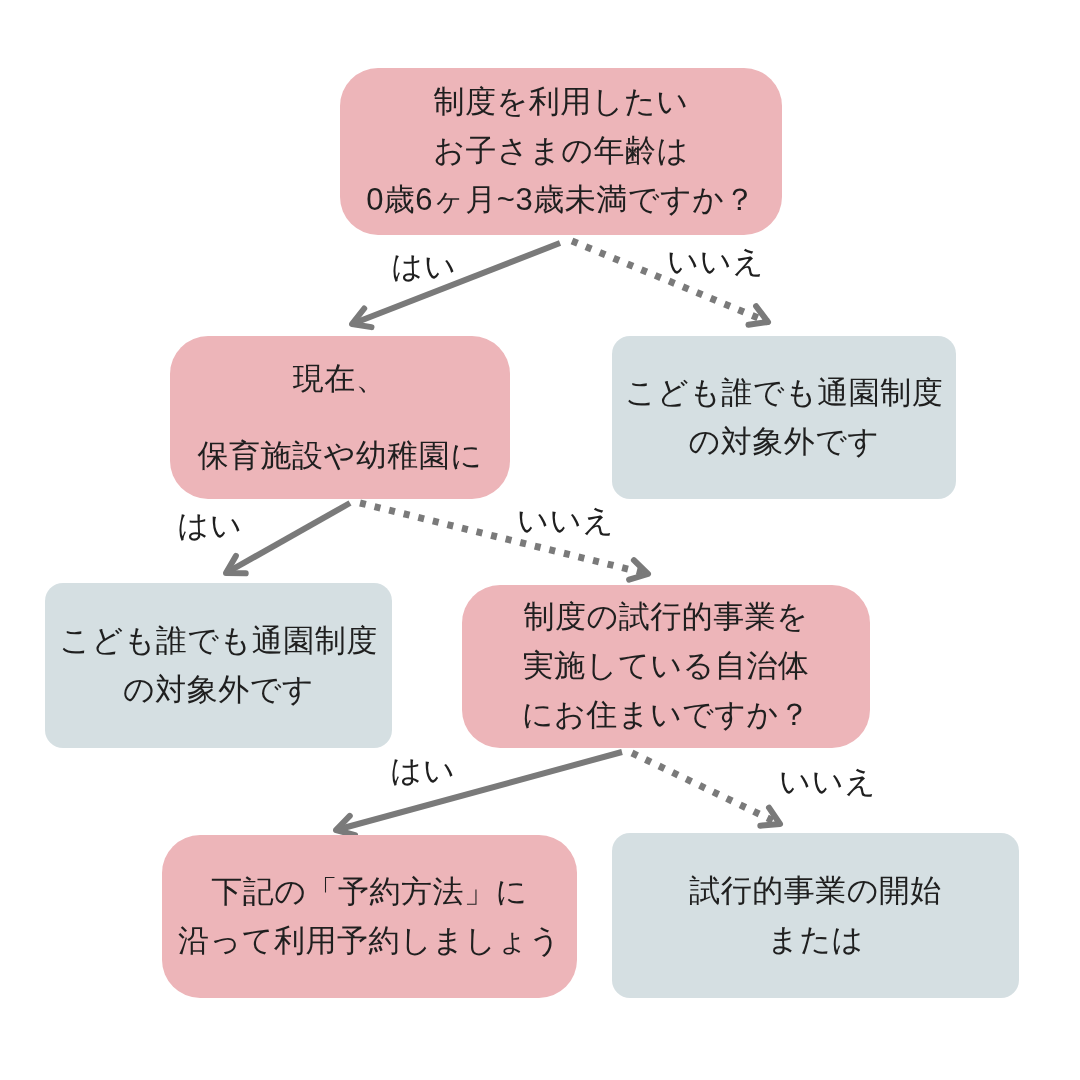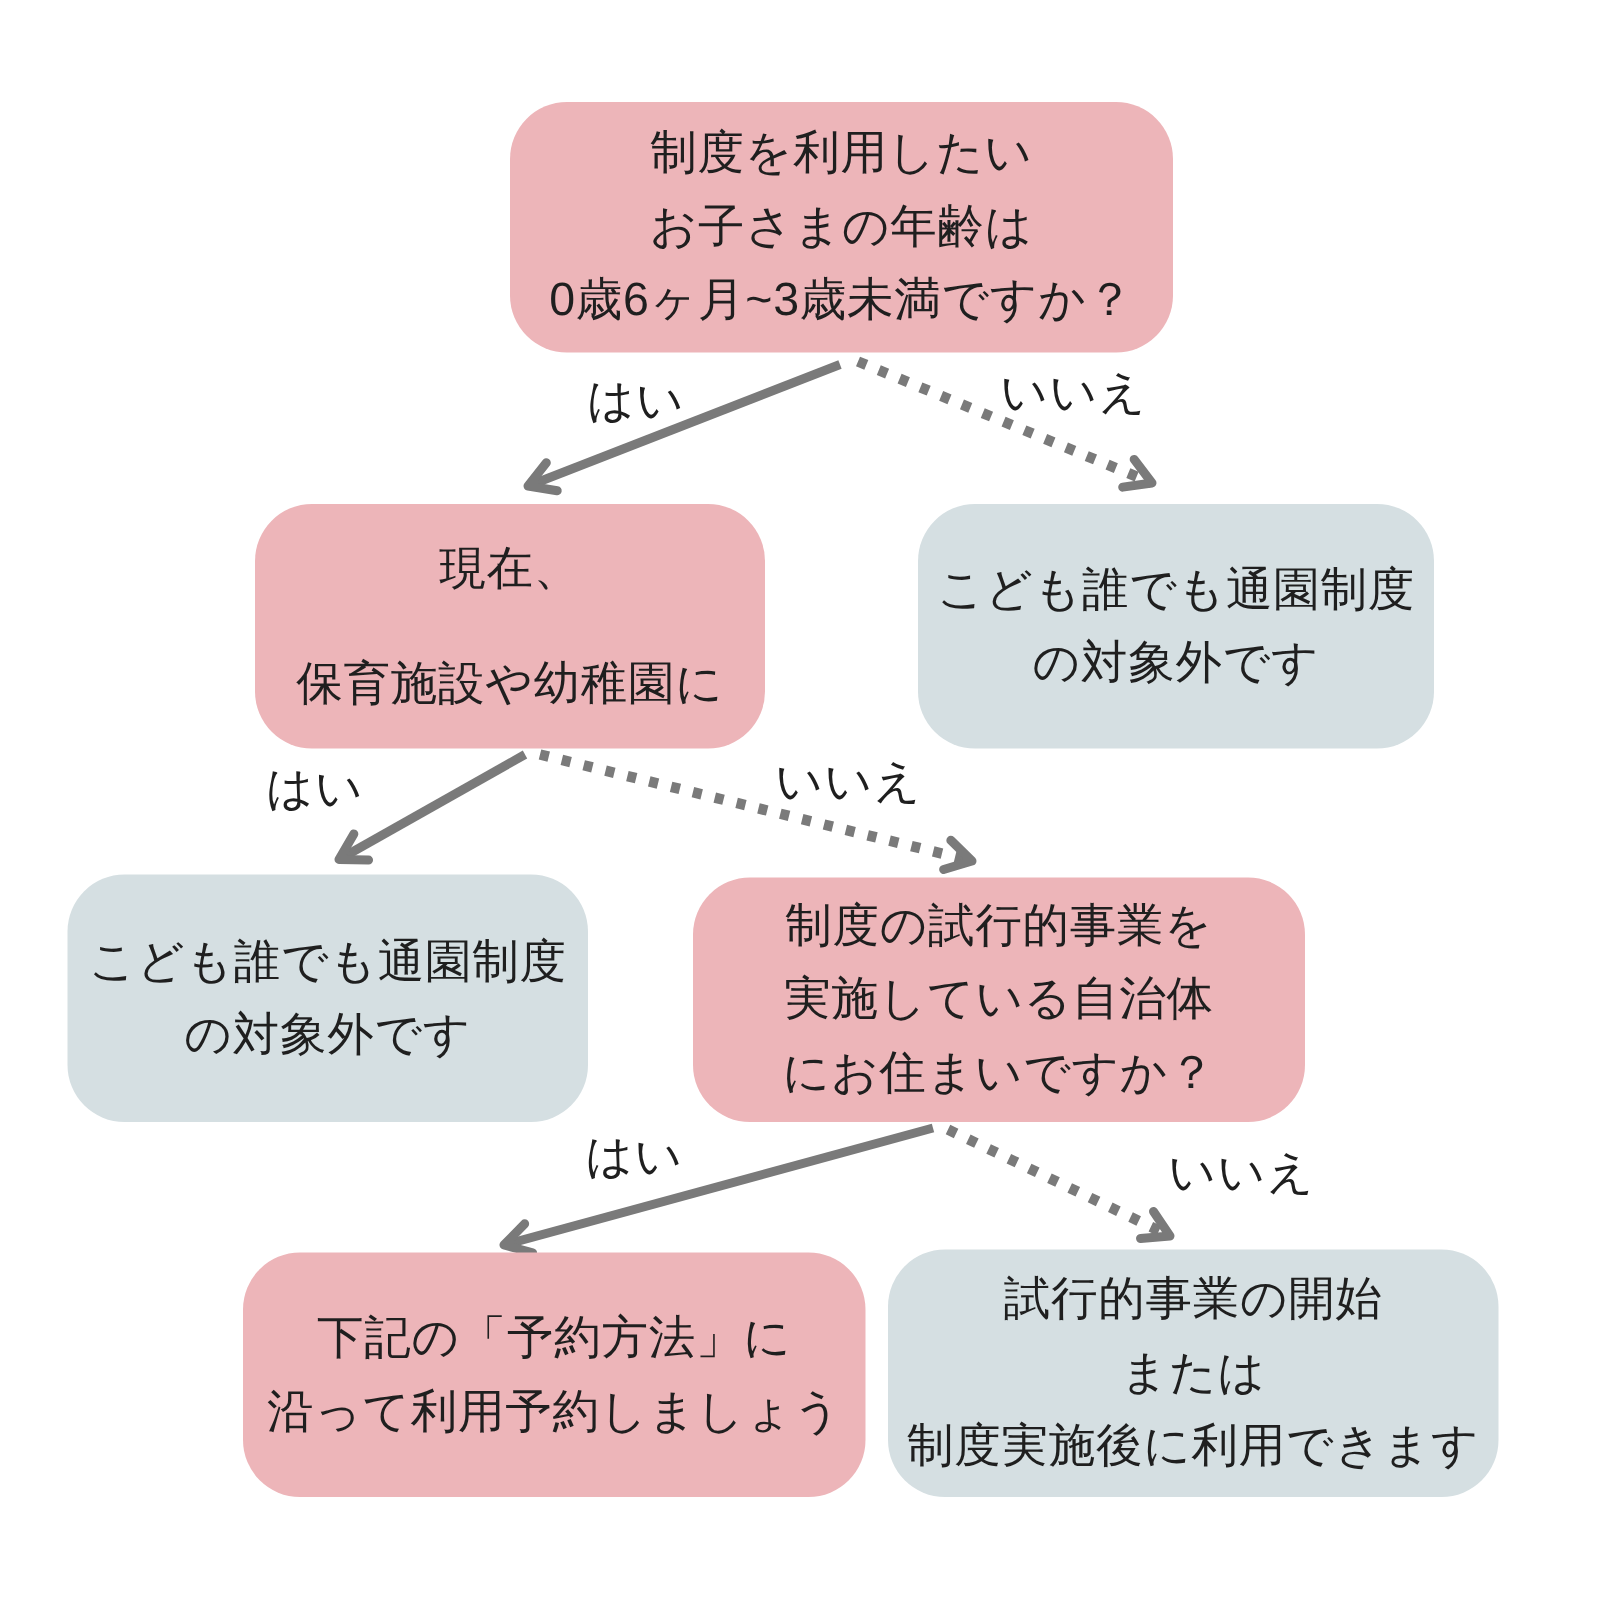--- a/index.html
+++ b/index.html
@@ -47,28 +47,28 @@
     flex-direction: column;
     align-items: center;
     justify-content: center;
     text-align: center;
     font-size: 31px;
     font-weight: 500;
     line-height: 1.58;
     letter-spacing: 0.5px;
   }
   .node[data-color="pink"] { background: var(--pink); }
-  .node[data-color="blue"] { background: var(--blue); }
+  .node[data-color="blue"] { background: var(--blue); border-radius: 18px; }
   .node-q1 { left: 340px; top: 68px;  width: 442px; height: 167px; }
   .node-q2 { left: 170px; top: 336px; width: 340px; height: 163px; gap: 28px; }
   .node-r1 { left: 612px; top: 336px; width: 344px; height: 163px; }
   .node-r2 { left: 45px;  top: 583px; width: 347px; height: 165px; }
   .node-q3 { left: 462px; top: 585px; width: 408px; height: 163px; }
   .node-r3 { left: 118px; top: 835px; width: 415px; height: 163px; margin-left: 44px; }
-  .node-r4 { left: 592px; top: 833px; width: 407px; height: 165px; }
+  .node-r4 { left: 612px; top: 833px; width: 407px; height: 165px; }
   .edge-label {
     position: absolute;
     transform: translate(-50%, -50%);
     font-size: 31px;
     font-weight: 500;
     letter-spacing: 1px;
     color: var(--text);
     white-space: nowrap;
   }
   .lbl-1 { left: 424px; top: 267px; }
@@ -125,21 +125,20 @@
   </div>
 
   <div class="node node-r3" data-color="pink">
     <div>下記の「予約方法」に</div>
     <div>沿って利用予約しましょう</div>
   </div>
 
   <div class="node node-r4" data-color="blue">
     <div>試行的事業の開始</div>
     <div>または</div>
-    <div>制度実施後に利用できます</div>
   </div>
 
   <div class="edge-label lbl-1">はい</div>
   <div class="edge-label lbl-2">いいえ</div>
   <div class="edge-label lbl-3">はい</div>
   <div class="edge-label lbl-4">いいえ</div>
   <div class="edge-label lbl-5">はい</div>
   <div class="edge-label lbl-6">いいえ</div>
 
 </div>

